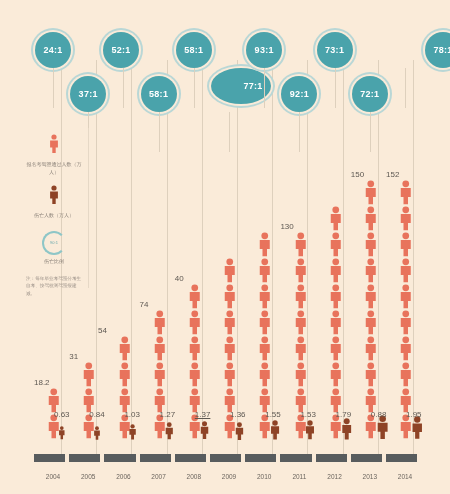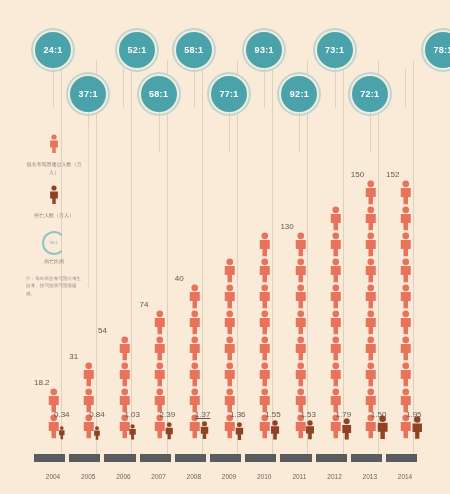--- a/index.html
+++ b/index.html
@@ -69,27 +69,27 @@
       <div class="guide" style="left: 342.6px;"></div>
       <div class="guide" style="left: 377.8px;"></div>
       <div class="guide" style="left: 413px;"></div>
     </div>
 
   <div id="bubbles">
       <div class="bubble" style="left: 35px; top: 32px;">24:1</div>
       <div class="bubble-stem" style="left: 53px; top: 68px; height: 40px;"></div>
       <div class="bubble" style="left: 70.2px; top: 76px;">37:1</div>
       <div class="bubble-stem" style="left: 88.2px; top: 112px; height: 40px;"></div>
-      <div class="bubble" style="left: 119px; top: 32px;">52:1</div>
+      <div class="bubble" style="left: 103px; top: 32px;">52:1</div>
       <div class="bubble-stem" style="left: 123.4px; top: 68px; height: 40px;"></div>
       <div class="bubble" style="left: 140.6px; top: 76px;">58:1</div>
       <div class="bubble-stem" style="left: 158.6px; top: 112px; height: 40px;"></div>
       <div class="bubble" style="left: 175.8px; top: 32px;">58:1</div>
       <div class="bubble-stem" style="left: 193.8px; top: 68px; height: 40px;"></div>
-      <div class="bubble" style="left: 211px; top: 76px;">77:1</div>
+      <div class="bubble" style="left: 211px; top: 68px; padding-left: 24px;">77:1</div>
       <div class="bubble-stem" style="left: 229px; top: 112px; height: 40px;"></div>
       <div class="bubble" style="left: 246.2px; top: 32px;">93:1</div>
       <div class="bubble-stem" style="left: 264.2px; top: 68px; height: 40px;"></div>
       <div class="bubble" style="left: 281.4px; top: 76px;">92:1</div>
       <div class="bubble-stem" style="left: 299.4px; top: 112px; height: 40px;"></div>
       <div class="bubble" style="left: 316.6px; top: 32px;">73:1</div>
       <div class="bubble-stem" style="left: 334.6px; top: 68px; height: 40px;"></div>
       <div class="bubble" style="left: 351.8px; top: 76px;">72:1</div>
       <div class="bubble-stem" style="left: 369.8px; top: 112px; height: 40px;"></div>
       <div class="bubble" style="left: 387px; top: 32px; margin-left: 38px;">78:1</div>
@@ -105,21 +105,21 @@
         <svg width="17.5" height="25" viewBox="0 0 14 20" style="display: block; margin-bottom: 1px;">
           <circle cx="7" cy="3" r="2.7" fill="#e8735c"></circle>
           <path d="M3.0 6.3h8.0v7.3H8.8V19.4H5.2V13.6H3.0z" fill="#e8735c"></path>
         </svg>
       </div>
       <div class="toplabel" style="left: 34px; bottom: 107px;">18.2</div>
       <svg width="9.589999999999998" height="13.7" viewBox="0 0 14 20" style="position: absolute; left: 57px; bottom: 54px;">
         <circle cx="7" cy="3" r="2.7" fill="#8e4326"></circle>
         <path d="M3.0 6.3h8.0v7.3H8.8V19.4H5.2V13.6H3.0z" fill="#8e4326"></path>
       </svg>
-      <div class="smalllabel" style="left: 54px; bottom: 75px;">0.34</div>
+      <div class="smalllabel" style="left: 54px; bottom: 75px;">0.63</div>
       <div class="col" style="left: 71.2px;">
         <svg width="17.5" height="25" viewBox="0 0 14 20" style="display: block; margin-bottom: 1px;">
           <circle cx="7" cy="3" r="2.7" fill="#e8735c"></circle>
           <path d="M3.0 6.3h8.0v7.3H8.8V19.4H5.2V13.6H3.0z" fill="#e8735c"></path>
         </svg>
         <svg width="17.5" height="25" viewBox="0 0 14 20" style="display: block; margin-bottom: 1px;">
           <circle cx="7" cy="3" r="2.7" fill="#e8735c"></circle>
           <path d="M3.0 6.3h8.0v7.3H8.8V19.4H5.2V13.6H3.0z" fill="#e8735c"></path>
         </svg>
         <svg width="17.5" height="25" viewBox="0 0 14 20" style="display: block; margin-bottom: 1px;">
@@ -177,21 +177,21 @@
         <svg width="17.5" height="25" viewBox="0 0 14 20" style="display: block; margin-bottom: 1px;">
           <circle cx="7" cy="3" r="2.7" fill="#e8735c"></circle>
           <path d="M3.0 6.3h8.0v7.3H8.8V19.4H5.2V13.6H3.0z" fill="#e8735c"></path>
         </svg>
       </div>
       <div class="toplabel" style="left: 139.6px; bottom: 185px;">74</div>
       <svg width="12.516000000000002" height="17.880000000000003" viewBox="0 0 14 20" style="position: absolute; left: 162.6px; bottom: 54px;">
         <circle cx="7" cy="3" r="2.7" fill="#8e4326"></circle>
         <path d="M3.0 6.3h8.0v7.3H8.8V19.4H5.2V13.6H3.0z" fill="#8e4326"></path>
       </svg>
-      <div class="smalllabel" style="left: 159.6px; bottom: 75px;">2.39</div>
+      <div class="smalllabel" style="left: 159.6px; bottom: 75px;">1.27</div>
       <div class="col" style="left: 176.8px;">
         <svg width="17.5" height="25" viewBox="0 0 14 20" style="display: block; margin-bottom: 1px;">
           <circle cx="7" cy="3" r="2.7" fill="#e8735c"></circle>
           <path d="M3.0 6.3h8.0v7.3H8.8V19.4H5.2V13.6H3.0z" fill="#e8735c"></path>
         </svg>
         <svg width="17.5" height="25" viewBox="0 0 14 20" style="display: block; margin-bottom: 1px;">
           <circle cx="7" cy="3" r="2.7" fill="#e8735c"></circle>
           <path d="M3.0 6.3h8.0v7.3H8.8V19.4H5.2V13.6H3.0z" fill="#e8735c"></path>
         </svg>
         <svg width="17.5" height="25" viewBox="0 0 14 20" style="display: block; margin-bottom: 1px;">
@@ -414,21 +414,21 @@
         <svg width="17.5" height="25" viewBox="0 0 14 20" style="display: block; margin-bottom: 1px;">
           <circle cx="7" cy="3" r="2.7" fill="#e8735c"></circle>
           <path d="M3.0 6.3h8.0v7.3H8.8V19.4H5.2V13.6H3.0z" fill="#e8735c"></path>
         </svg>
       </div>
       <div class="toplabel" style="left: 350.8px; bottom: 315px;">150</div>
       <svg width="17.304" height="24.72" viewBox="0 0 14 20" style="position: absolute; left: 373.8px; bottom: 54px;">
         <circle cx="7" cy="3" r="2.7" fill="#8e4326"></circle>
         <path d="M3.0 6.3h8.0v7.3H8.8V19.4H5.2V13.6H3.0z" fill="#8e4326"></path>
       </svg>
-      <div class="smalllabel" style="left: 370.8px; bottom: 75px;">1.50</div>
+      <div class="smalllabel" style="left: 370.8px; bottom: 75px;">0.88</div>
       <div class="col" style="left: 388px;">
         <svg width="17.5" height="25" viewBox="0 0 14 20" style="display: block; margin-bottom: 1px;">
           <circle cx="7" cy="3" r="2.7" fill="#e8735c"></circle>
           <path d="M3.0 6.3h8.0v7.3H8.8V19.4H5.2V13.6H3.0z" fill="#e8735c"></path>
         </svg>
         <svg width="17.5" height="25" viewBox="0 0 14 20" style="display: block; margin-bottom: 1px;">
           <circle cx="7" cy="3" r="2.7" fill="#e8735c"></circle>
           <path d="M3.0 6.3h8.0v7.3H8.8V19.4H5.2V13.6H3.0z" fill="#e8735c"></path>
         </svg>
         <svg width="17.5" height="25" viewBox="0 0 14 20" style="display: block; margin-bottom: 1px;">

